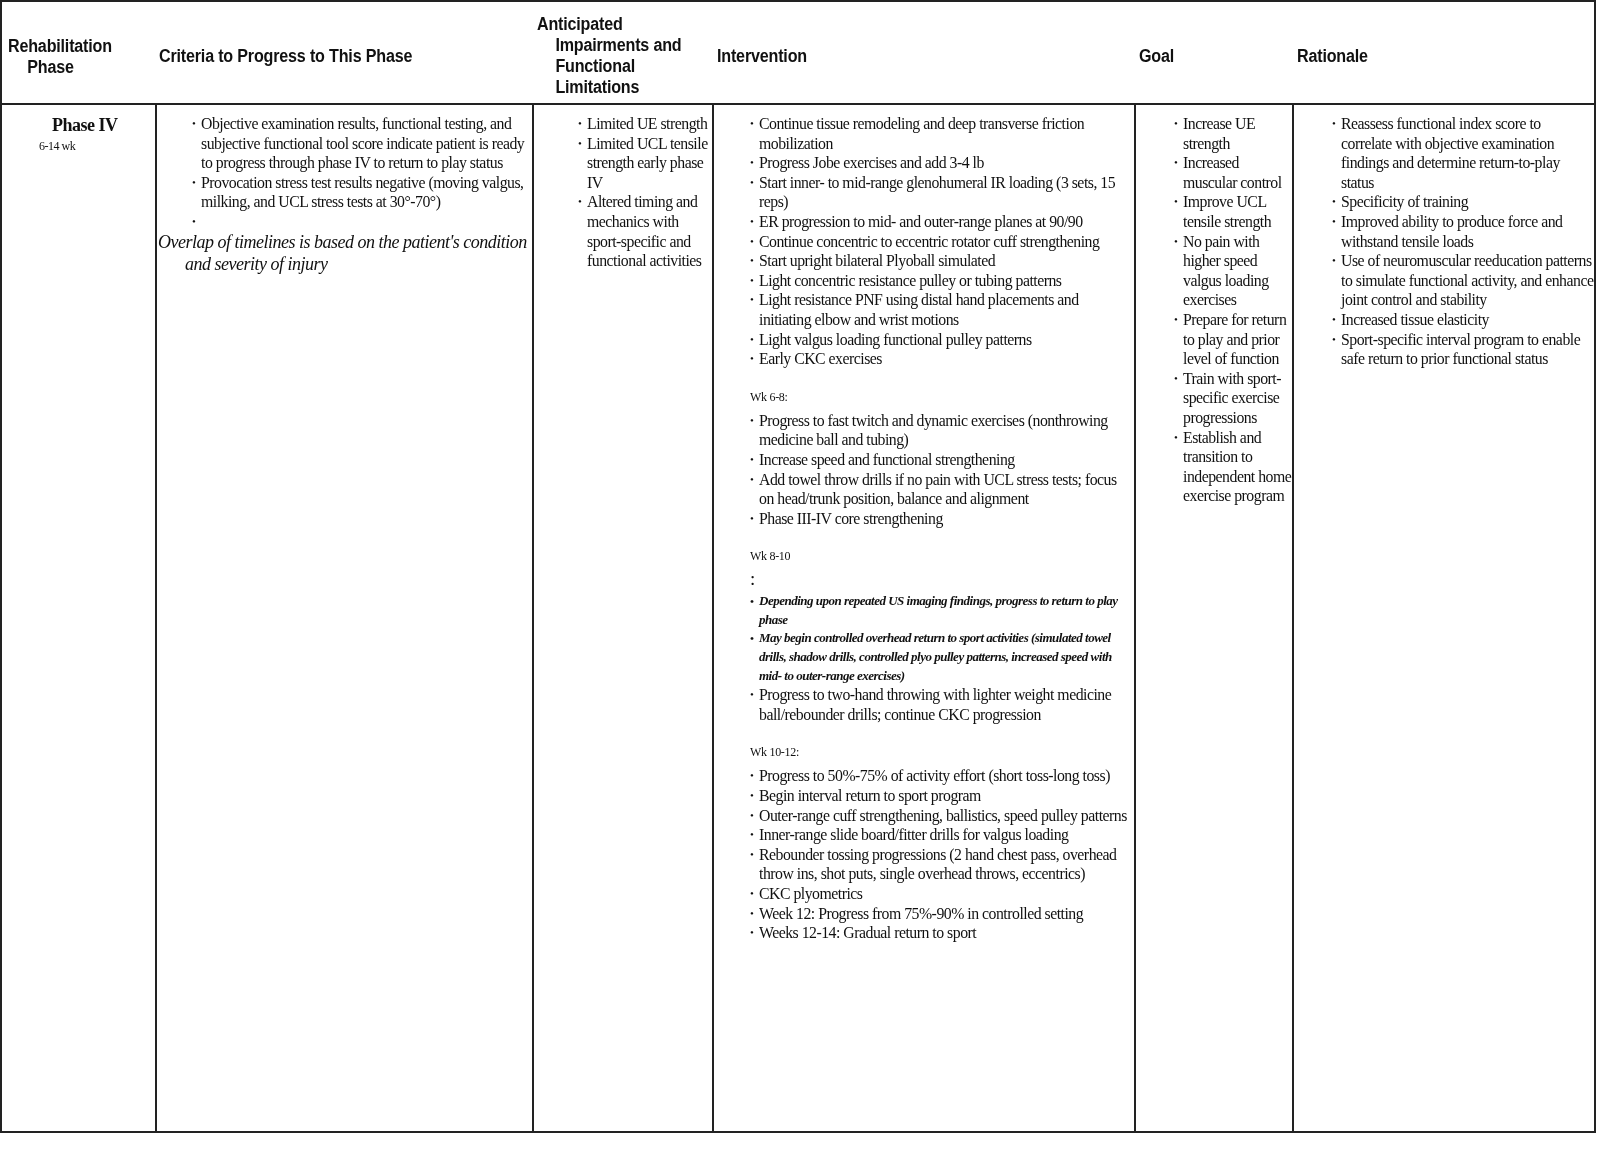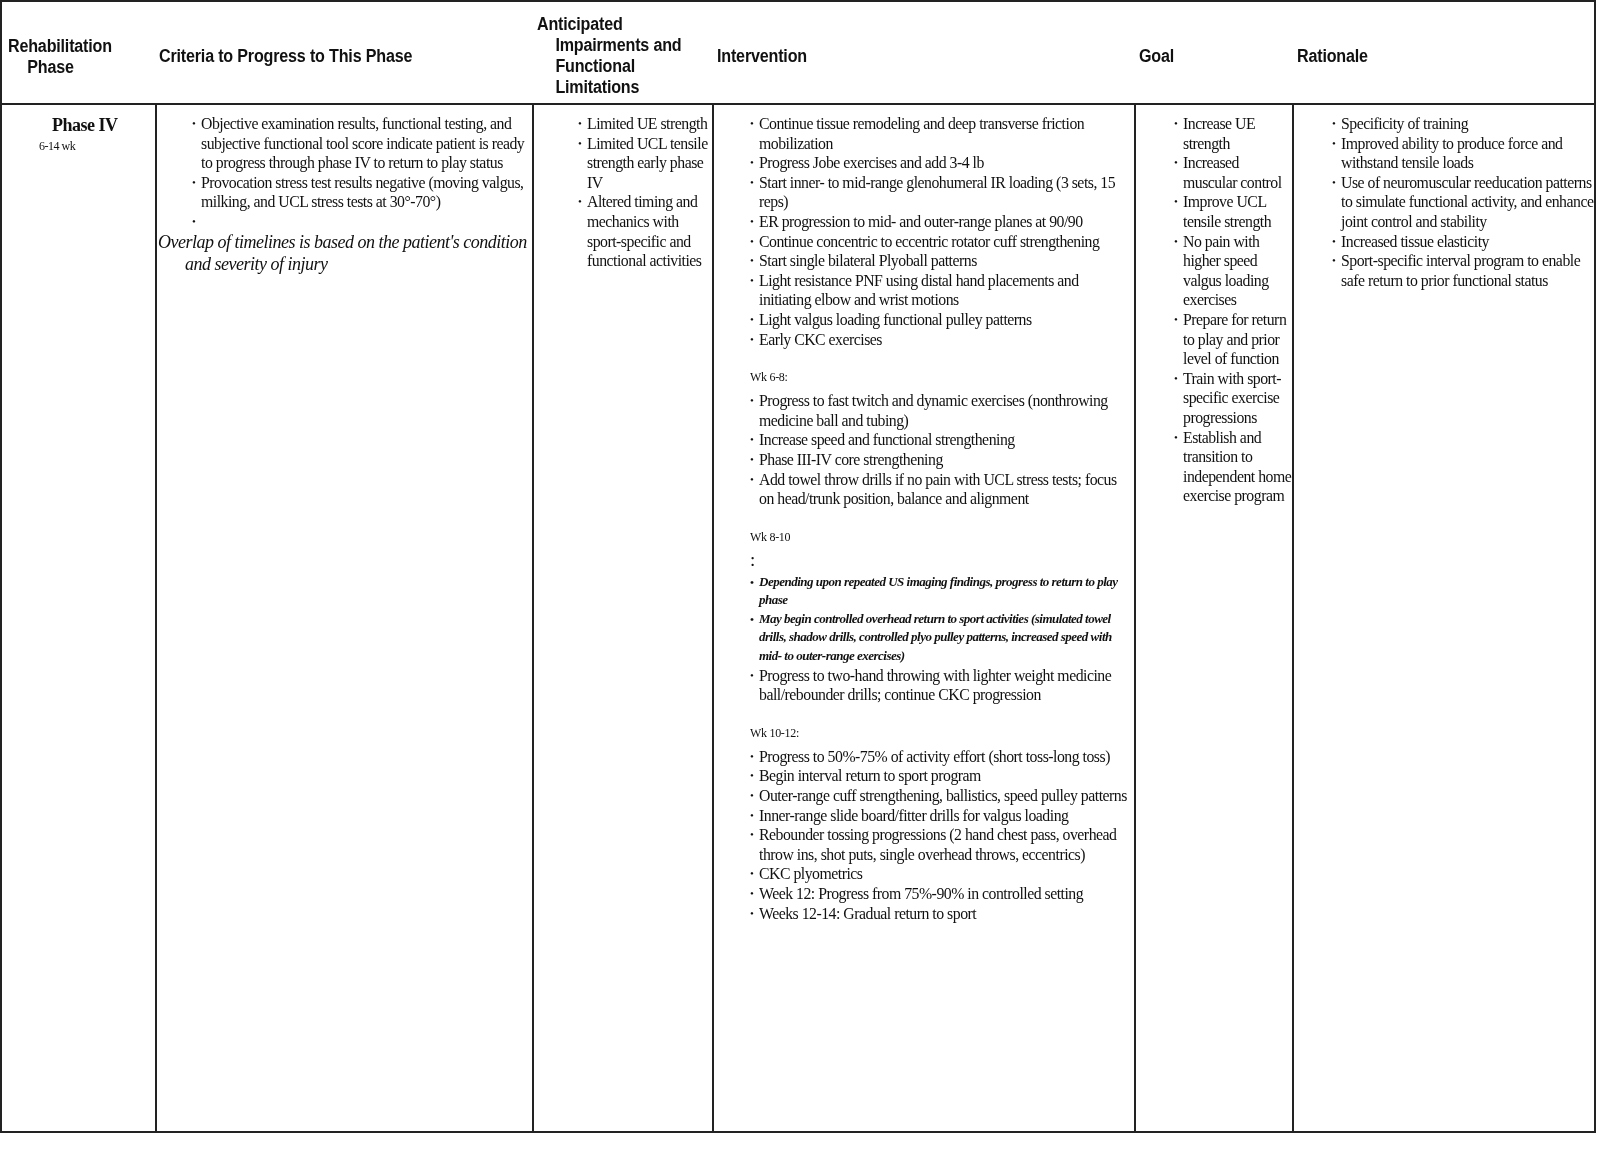--- a/index.html
+++ b/index.html
@@ -69,32 +69,33 @@
     </ul>
   </div>
 
   <div class="cell" style="left:748px; width:384px;">
     <ul>
       <li>Continue tissue remodeling and deep transverse friction mobilization</li>
       <li>Progress Jobe exercises and add 3-4 lb</li>
       <li>Start inner- to mid-range glenohumeral IR loading (3 sets, 15 reps)</li>
       <li>ER progression to mid- and outer-range planes at 90/90</li>
       <li>Continue concentric to eccentric rotator cuff strengthening</li>
-      <li>Start single bilateral Plyoball patterns</li>
+      <li>Start upright bilateral Plyoball simulated</li>
+      <li>Light concentric resistance pulley or tubing patterns</li>
       <li>Light resistance PNF using distal hand placements and initiating elbow and wrist motions</li>
       <li>Light valgus loading functional pulley patterns</li>
       <li>Early CKC exercises</li>
     </ul>
 
     <div class="wk">Wk 6-8:</div>
     <ul>
       <li>Progress to fast twitch and dynamic exercises (nonthrowing medicine ball and tubing)</li>
       <li>Increase speed and functional strengthening</li>
+      <li>Add towel throw drills if no pain with UCL stress tests; focus on head/trunk position, balance and alignment</li>
       <li>Phase III-IV core strengthening</li>
-      <li>Add towel throw drills if no pain with UCL stress tests; focus on head/trunk position, balance and alignment</li>
     </ul>
 
     <div class="wk" style="margin-bottom:0;">Wk 8-10</div>
     <div style="font-size:19px; line-height:22px; margin-bottom:2px;">:</div>
     <ul style="font-size:13px; line-height:18.6px;">
       <li class="bold-it">Depending upon repeated US imaging findings, progress to return to play phase</li>
       <li class="bold-it">May begin controlled overhead return to sport activities (simulated towel drills, shadow drills, controlled plyo pulley patterns, increased speed with mid- to outer-range exercises)</li>
     </ul>
     <ul>
       <li>Progress to two-hand throwing with lighter weight medicine ball/rebounder drills; continue CKC progression</li>
@@ -120,20 +121,21 @@
       <li>Improve UCL tensile strength</li>
       <li>No pain with higher speed valgus loading exercises</li>
       <li>Prepare for return to play and prior level of function</li>
       <li>Train with sport-specific exercise progressions</li>
       <li>Establish and transition to independent home exercise program</li>
     </ul>
   </div>
 
   <div class="cell" style="left:1330px; width:262px;">
     <ul>
+      <li>Reassess functional index score to correlate with objective examination findings and determine return-to-play status</li>
       <li>Specificity of training</li>
       <li>Improved ability to produce force and withstand tensile loads</li>
       <li>Use of neuromuscular reeducation patterns to simulate functional activity, and enhance joint control and stability</li>
       <li>Increased tissue elasticity</li>
       <li>Sport-specific interval program to enable safe return to prior functional status</li>
     </ul>
   </div>
 </div>
 
 </body></html>

